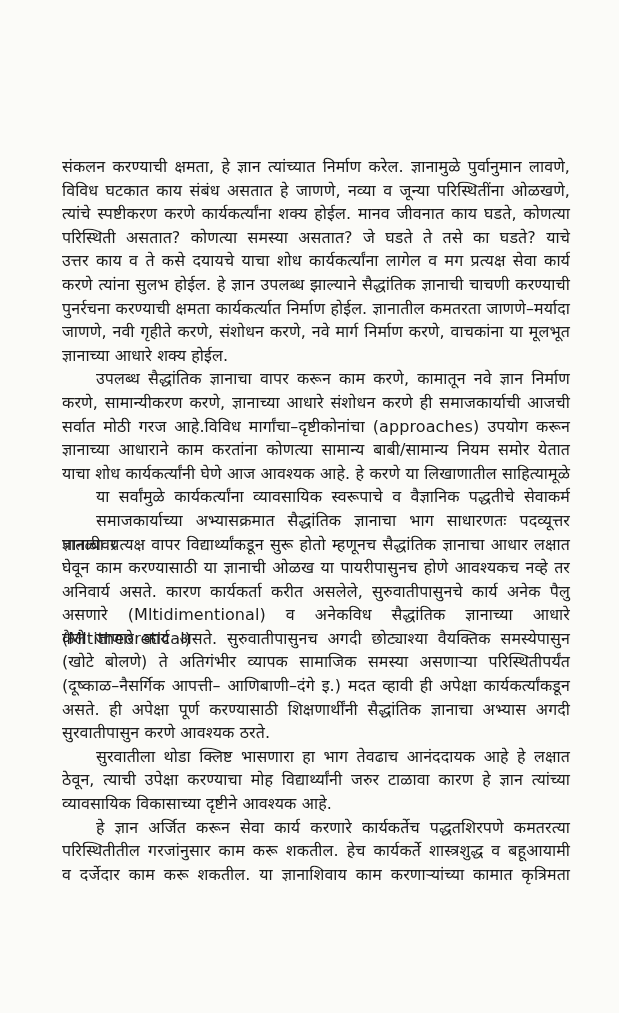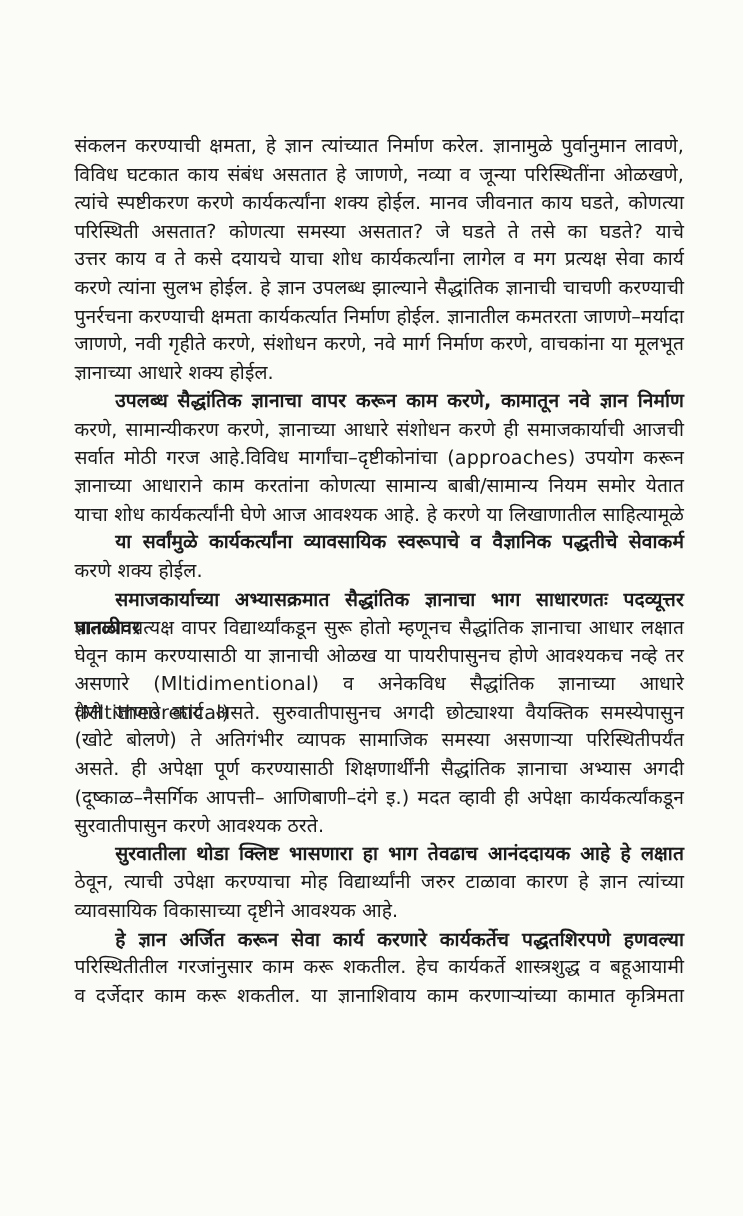--- a/index.html
+++ b/index.html
@@ -39,65 +39,64 @@
     white-space: normal;
     height: 23.6px;
     overflow: visible;
   }
   .line.last {
     text-align: center;
     text-align-last: left;
   }
   .line.indent {
     text-indent: 34px;
-    font-weight: bold;
   }
 </style>
 </head>
 <body style="background: rgb(251, 251, 248);">
 
 <div class="page">
-  <div class="text-block" style="color: rgb(27, 27, 27);">
+  <div class="text-block" style="color: rgb(27, 27, 27); margin-top: 45px;">
       <div class="paragraph">
         <div class="line">संकलन करण्याची क्षमता, हे ज्ञान त्यांच्यात निर्माण करेल. ज्ञानामुळे पुर्वानुमान लावणे,</div>
         <div class="line">विविध घटकात काय संबंध असतात हे जाणणे, नव्या व जून्या परिस्थितींना ओळखणे,</div>
         <div class="line">त्यांचे स्पष्टीकरण करणे कार्यकर्त्यांना शक्य होईल. मानव जीवनात काय घडते, कोणत्या</div>
         <div class="line">परिस्थिती असतात? कोणत्या समस्या असतात? जे घडते ते तसे का घडते? याचे</div>
         <div class="line">उत्तर काय व ते कसे दयायचे याचा शोध कार्यकर्त्यांना लागेल व मग प्रत्यक्ष सेवा कार्य</div>
         <div class="line">करणे त्यांना सुलभ होईल. हे ज्ञान उपलब्ध झाल्याने सैद्धांतिक ज्ञानाची चाचणी करण्याची</div>
         <div class="line">पुनर्रचना करण्याची क्षमता कार्यकर्त्यात निर्माण होईल. ज्ञानातील कमतरता जाणणे–मर्यादा</div>
         <div class="line">जाणणे, नवी गृहीते करणे, संशोधन करणे, नवे मार्ग निर्माण करणे, वाचकांना या मूलभूत</div>
         <div class="line last">ज्ञानाच्या आधारे शक्य होईल.</div>
       </div>
       <div class="paragraph">
         <div class="line indent">उपलब्ध सैद्धांतिक ज्ञानाचा वापर करून काम करणे, कामातून नवे ज्ञान निर्माण</div>
         <div class="line">करणे, सामान्यीकरण करणे, ज्ञानाच्या आधारे संशोधन करणे ही समाजकार्याची आजची</div>
         <div class="line">सर्वात मोठी गरज आहे.विविध मार्गांचा–दृष्टीकोनांचा (approaches) उपयोग करून</div>
         <div class="line">ज्ञानाच्या आधाराने काम करतांना कोणत्या सामान्य बाबी/सामान्य नियम समोर येतात</div>
         <div class="line">याचा शोध कार्यकर्त्यांनी घेणे आज आवश्यक आहे. हे करणे या लिखाणातील साहित्यामूळे</div>
       </div>
       <div class="paragraph">
         <div class="line indent">या सर्वांमुळे कार्यकर्त्यांना व्यावसायिक स्वरूपाचे व वैज्ञानिक पद्धतीचे सेवाकर्म</div>
-        <div class="line last">करणे शक्य होईल.</div>
       </div>
       <div class="paragraph">
         <div class="line indent">समाजकार्याच्या अभ्यासक्रमात सैद्धांतिक ज्ञानाचा भाग साधारणतः पदव्यूत्तर पातळीवर</div>
         <div class="line">ज्ञानाचा प्रत्यक्ष वापर विद्यार्थ्यांकडून सुरू होतो म्हणूनच सैद्धांतिक ज्ञानाचा आधार लक्षात</div>
         <div class="line">घेवून काम करण्यासाठी या ज्ञानाची ओळख या पायरीपासुनच होणे आवश्यकच नव्हे तर</div>
+        <div class="line">अनिवार्य असते. कारण कार्यकर्ता करीत असलेले, सुरुवातीपासुनचे कार्य अनेक पैलु</div>
         <div class="line">असणारे (Mltidimentional) व अनेकविध सैद्धांतिक ज्ञानाच्या आधारे (Mltitheoretical)</div>
         <div class="line">केले जाणारे कार्य असते. सुरुवातीपासुनच अगदी छोट्याश्या वैयक्तिक समस्येपासुन</div>
         <div class="line">(खोटे बोलणे) ते अतिगंभीर व्यापक सामाजिक समस्या असणाऱ्या परिस्थितीपर्यंत</div>
+        <div class="line">(दूष्काळ–नैसर्गिक आपत्ती– आणिबाणी–दंगे इ.) मदत व्हावी ही अपेक्षा कार्यकर्त्यांकडून</div>
         <div class="line">असते. ही अपेक्षा पूर्ण करण्यासाठी शिक्षणार्थींनी सैद्धांतिक ज्ञानाचा अभ्यास अगदी</div>
-        <div class="line">(दूष्काळ–नैसर्गिक आपत्ती– आणिबाणी–दंगे इ.) मदत व्हावी ही अपेक्षा कार्यकर्त्यांकडून</div>
         <div class="line last">सुरवातीपासुन करणे आवश्यक ठरते.</div>
       </div>
       <div class="paragraph">
         <div class="line indent">सुरवातीला थोडा क्लिष्ट भासणारा हा भाग तेवढाच आनंददायक आहे हे लक्षात</div>
         <div class="line">ठेवून, त्याची उपेक्षा करण्याचा मोह विद्यार्थ्यांनी जरुर टाळावा कारण हे ज्ञान त्यांच्या</div>
         <div class="line last">व्यावसायिक विकासाच्या दृष्टीने आवश्यक आहे.</div>
       </div>
       <div class="paragraph">
-        <div class="line indent">हे ज्ञान अर्जित करून सेवा कार्य करणारे कार्यकर्तेच पद्धतशिरपणे हणवल्या</div>
+        <div class="line indent">हे ज्ञान अर्जित करून सेवा कार्य करणारे कार्यकर्तेच पद्धतशिरपणे कमतरत्या</div>
         <div class="line">परिस्थितीतील गरजांनुसार काम करू शकतील. हेच कार्यकर्ते शास्त्रशुद्ध व बहूआयामी</div>
         <div class="line">व दर्जेदार काम करू शकतील. या ज्ञानाशिवाय काम करणाऱ्यांच्या कामात कृत्रिमता</div>
       </div>
     </div>
 </div>
 
 </body></html>

